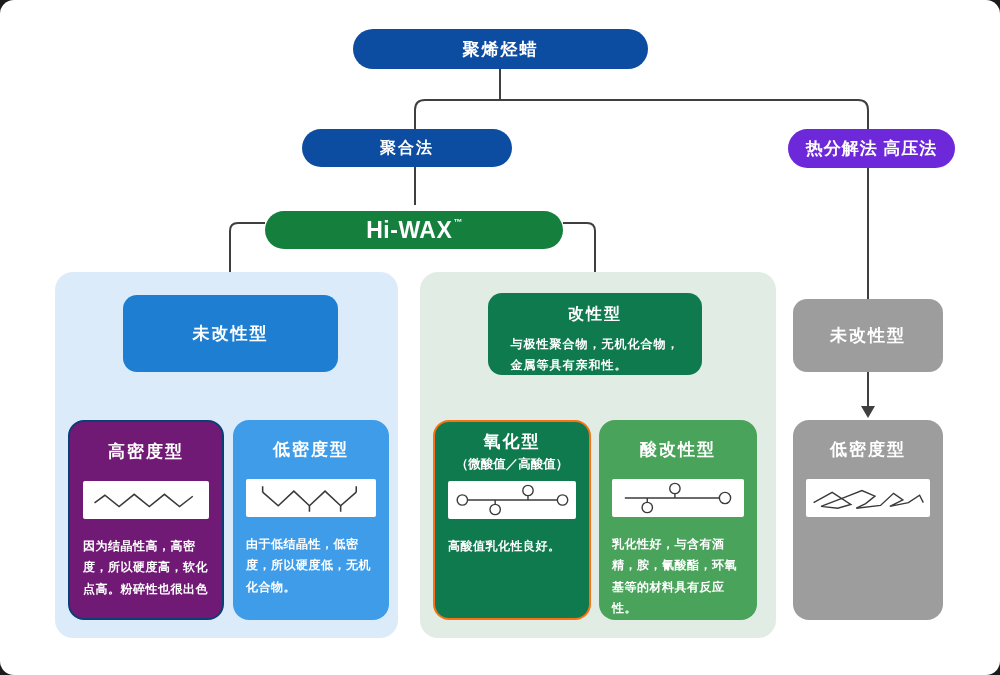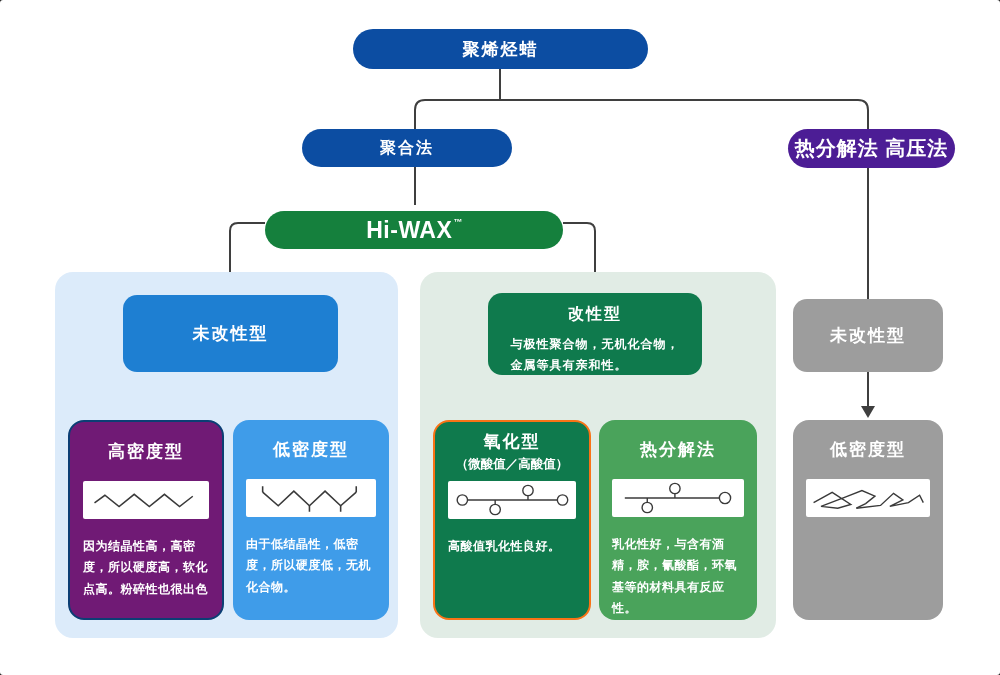--- a/index.html
+++ b/index.html
@@ -1,27 +1,27 @@
 <!DOCTYPE html>
 <html><head>
 <meta charset="utf-8">
 <title>Diagram</title>
 <style>
   html,body{margin:0;padding:0;background:#1b1b1b;}
   body{width:1000px;height:675px;font-family:"Liberation Sans","DejaVu Sans",sans-serif;}
-  .canvas{position:relative;width:1000px;height:675px;background:#ffffff;border-radius:3px;overflow:hidden;}
+  .canvas{position:relative;width:1000px;height:675px;background:#ffffff;border-radius:14px;overflow:hidden;}
   svg.lines{position:absolute;left:0;top:0;z-index:0;}
   .panel{position:absolute;border-radius:18px;z-index:1;}
   .panel-blue{left:55px;top:272px;width:343px;height:366px;background:#dcebfa;}
   .panel-green{left:420px;top:272px;width:356px;height:366px;background:#e1ece5;}
   .node{position:absolute;z-index:2;box-sizing:border-box;display:flex;align-items:center;justify-content:center;color:#fff;text-align:center;}
   .pill{border-radius:999px;font-weight:bold;letter-spacing:2px;}
   #n-root{left:353px;top:29px;width:295px;height:40px;background:#0c4da2;font-size:17px;}
   #n-poly{left:302px;top:129px;width:210px;height:38px;background:#0c4da2;font-size:16px;}
-  #n-thermal{left:788px;top:129px;width:167px;height:39px;background:#4c1d95;font-size:20px;letter-spacing:1px;}
+  #n-thermal{left:788px;top:129px;width:167px;height:39px;background:#6d28d9;font-size:17px;letter-spacing:1px;}
   #n-hiwax{left:265px;top:211px;width:298px;height:38px;background:#15803d;font-size:23px;font-weight:bold;letter-spacing:0.5px;}
   #n-hiwax .tm{font-size:9px;position:relative;top:-8px;left:1px;font-weight:bold;}
   .groupbox{border-radius:14px;font-weight:bold;font-size:17px;letter-spacing:2px;}
   #g-unmod-blue{left:123px;top:295px;width:215px;height:77px;background:#1e7fd2;}
   #g-mod{left:488px;top:293px;width:214px;height:82px;background:#0f7a4d;flex-direction:column;justify-content:space-between;padding-top:11px;}
   #g-mod .g-title{font-size:16px;font-weight:bold;letter-spacing:2px;}
   #g-mod .g-desc{font-size:12px;font-weight:600;letter-spacing:1px;line-height:1.7;margin-top:5px;white-space:pre-line;text-align:left;}
   #g-unmod-gray{left:793px;top:299px;width:150px;height:73px;background:#9d9d9d;}
   .card{position:absolute;top:420px;height:200px;border-radius:16px;color:#fff;z-index:2;box-sizing:border-box;}
   #card-0{left:68px;width:156px;background:#701a75;border:2px solid #0b3e74;}
@@ -125,21 +125,21 @@
         <circle cx="12" cy="22" r="6" fill="#fff"></circle>
         <circle cx="50" cy="33" r="6" fill="#fff"></circle>
         <circle cx="88" cy="11" r="6" fill="#fff"></circle>
         <circle cx="128" cy="22" r="6" fill="#fff"></circle>
       </svg>
     </div>
     <div class="c-desc">高酸值乳化性良好。</div>
   </div>
 
   <div class="card" id="card-3">
-    <div class="c-title">热分解法</div>
+    <div class="c-title">酸改性型</div>
     <div class="icon-box">
       <svg viewBox="0 0 140 44" fill="none" stroke="#3a3a3a" stroke-width="1.6">
         <path d="M8,22 H118"></path>
         <path d="M34,22 V27 M66,22 V17"></path>
         <circle cx="34" cy="33" r="6" fill="#fff"></circle>
         <circle cx="66" cy="11" r="6" fill="#fff"></circle>
         <circle cx="124" cy="22" r="6.5" fill="#fff"></circle>
       </svg>
     </div>
     <div class="c-desc">乳化性好，与含有酒精，胺，氰酸酯，环氧基等的材料具有反应性。</div>

